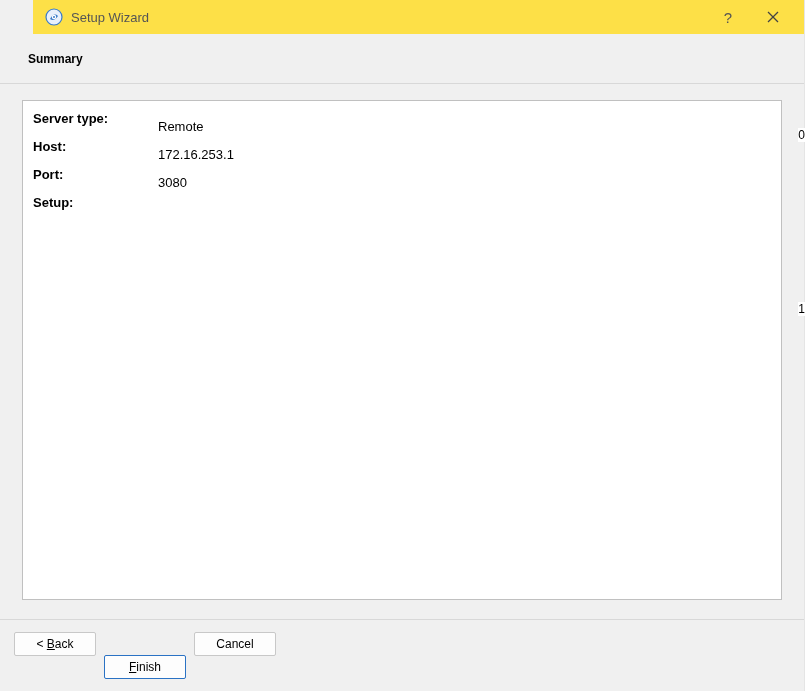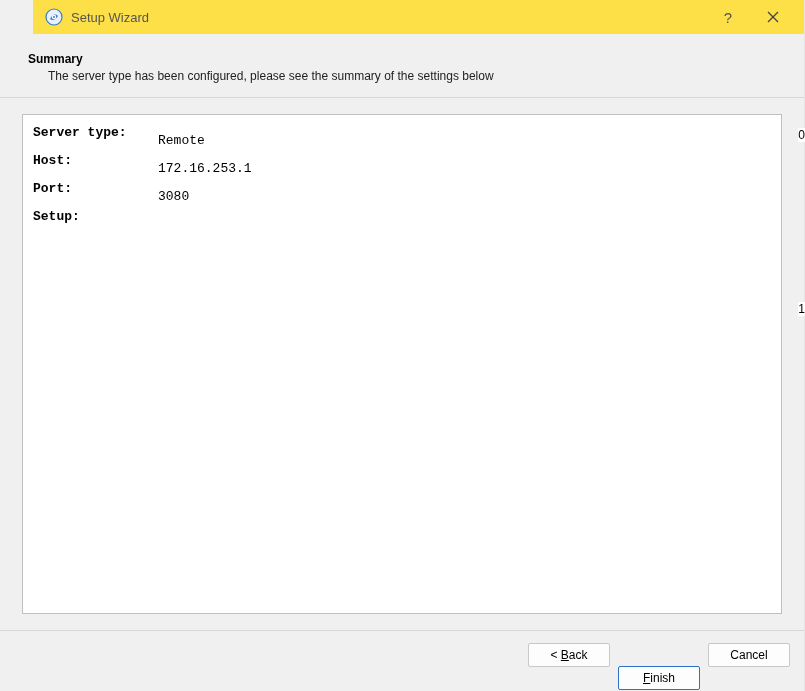--- a/index.html
+++ b/index.html
@@ -80,21 +80,20 @@
       margin-bottom: 3px;
     }
     .header-subtext {
       color: #222;
       font-size: 12px;
       padding-left: 20px;
     }
     .content-area {
       flex: 1;
       padding: 16px 22px;
-      font-family: Liberation Mono, monospace;
     }
     .summary-panel {
       background: #ffffff;
       border: 1px solid #c0c0c0;
       width: 100%;
       height: 500px;
       padding: 8px 10px;
     }
     .summary-row {
       display: flex;
@@ -107,21 +106,21 @@
       color: #000;
     }
     .summary-value {
       color: #000;
       margin-top: 8px;
     }
     .footer {
       border-top: 1px solid #d8d8d8;
       padding: 12px 14px 12px 14px;
       display: flex;
-      justify-content: flex-end;
+      justify-content: flex-start;
       gap: 8px;
       background: #f0f0f0;
     }
     .btn {
       min-width: 82px;
       height: 24px;
       background: #fdfdfd;
       border: 1px solid #c8c8c8;
       font-family: inherit;
       font-size: 12px;
@@ -165,21 +164,20 @@
         <svg viewBox="0 0 12 12">
           <line x1="1" y1="1" x2="11" y2="11" stroke="#444" stroke-width="1.2"></line>
           <line x1="11" y1="1" x2="1" y2="11" stroke="#444" stroke-width="1.2"></line>
         </svg>
       </div>
     </div>
   </div>
 
   <div class="header-area">
     <div class="header-heading">Summary</div>
-    <div class="header-subtext">The server type has been configured, please see the summary of the settings below</div>
   </div>
 
   <div class="content-area">
     <div class="summary-panel">
       <div class="summary-row">
         <span class="summary-label">Server type:</span>
         <span class="summary-value">Remote</span>
       </div>
       <div class="summary-row">
         <span class="summary-label">Host:</span>

